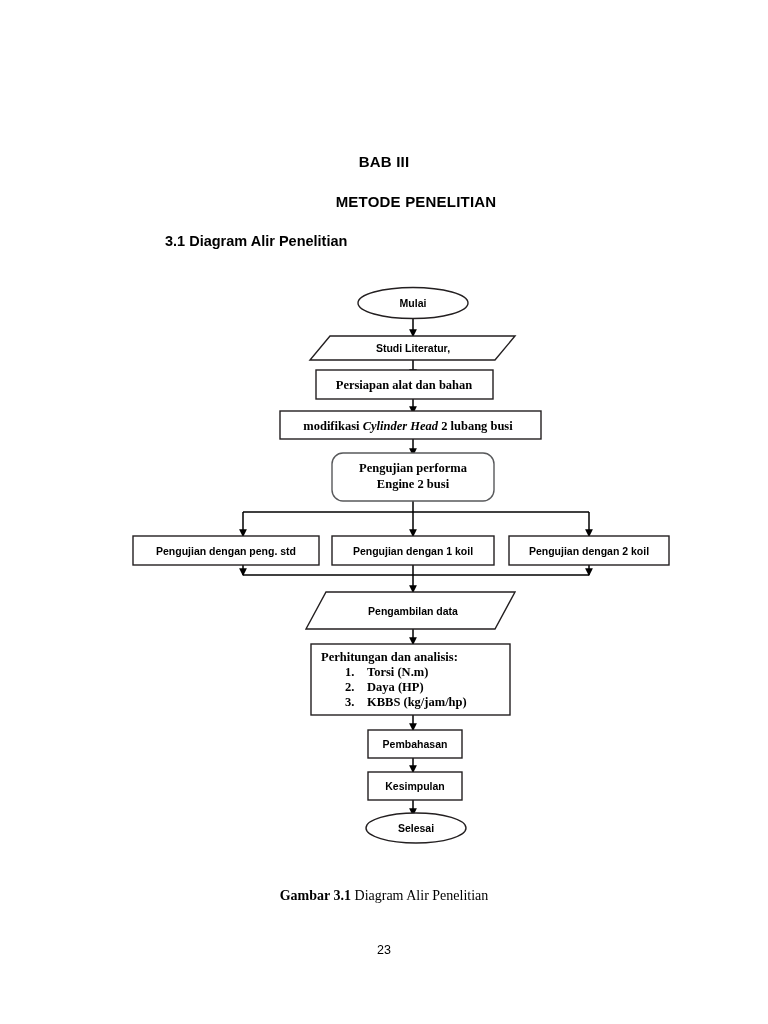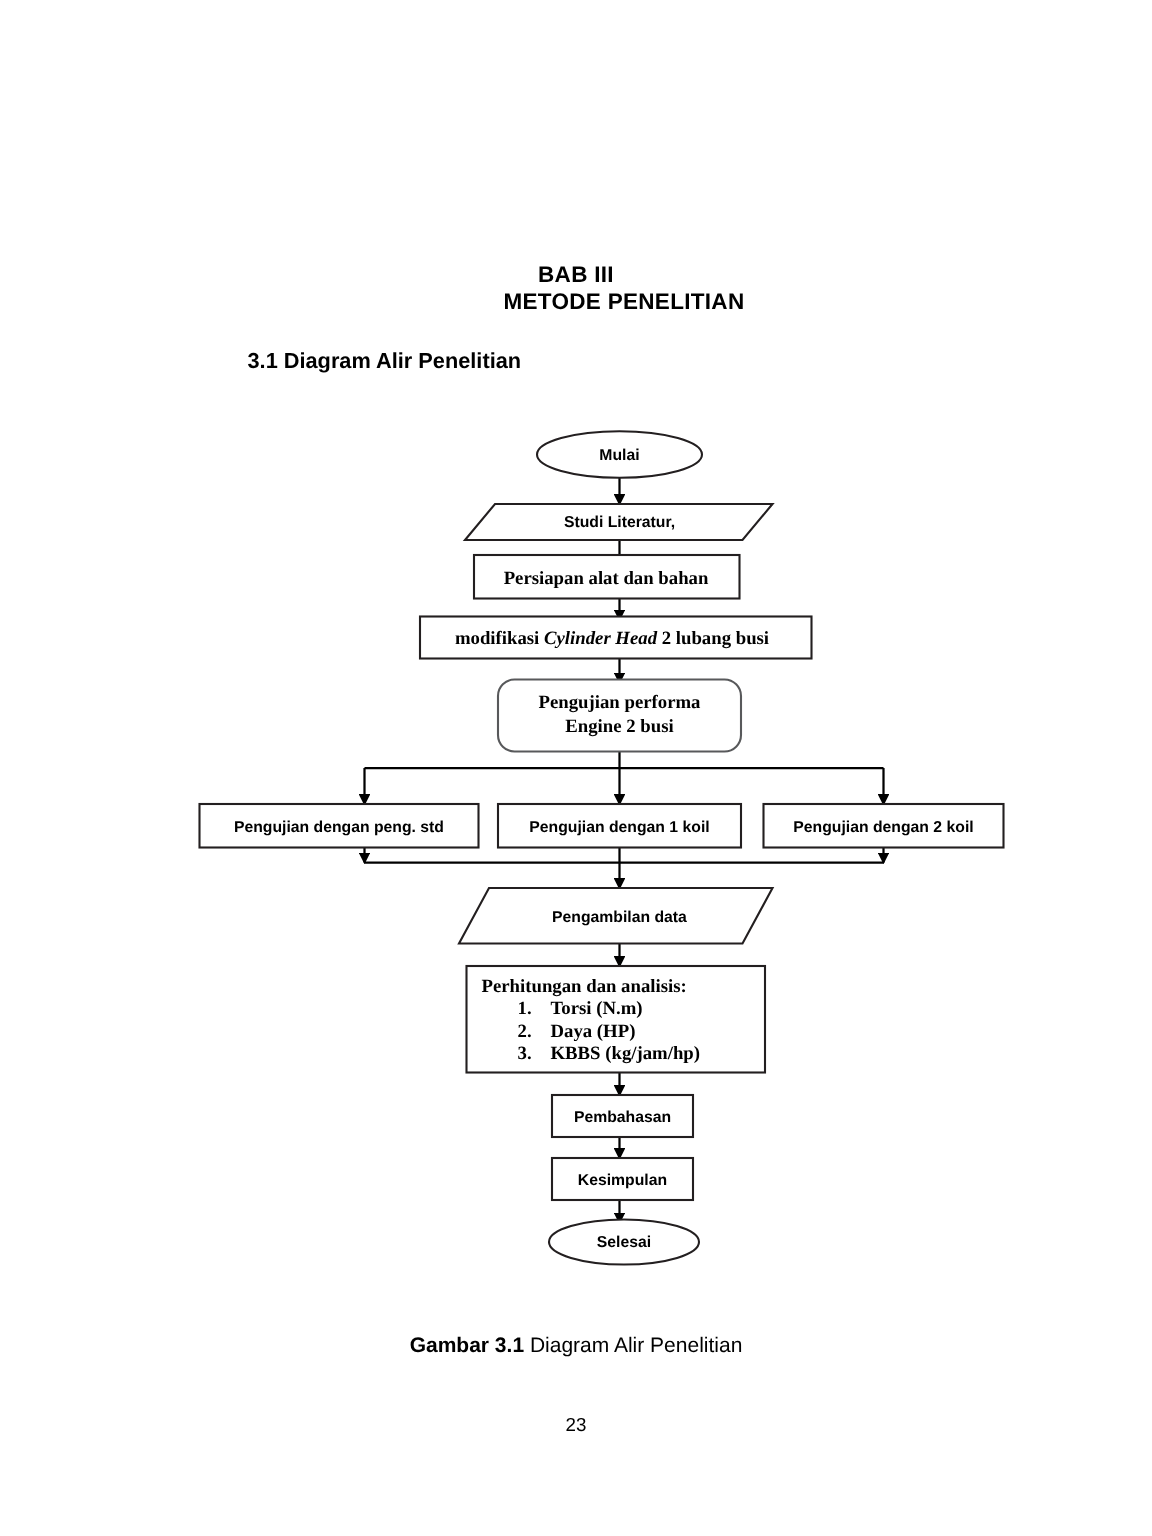--- a/index.html
+++ b/index.html
@@ -25,21 +25,20 @@
   .heading-bab {
     position: absolute;
     top: 153px;
     left: 0;
     width: 768px;
     text-align: center;
     font-size: 15px;
     font-weight: bold;
     letter-spacing: 0.2px;
     font-family: "Liberation Sans", sans-serif;
-    margin-top: 22px;
   }
   .heading-metode {
     position: absolute;
     top: 193px;
     left: 0;
     width: 768px;
     text-align: center;
     font-size: 15px;
     font-weight: bold;
     letter-spacing: 0.2px;
@@ -68,21 +67,21 @@
     width: 768px;
     height: 580px;
   }
   .caption {
     position: absolute;
     top: 888px;
     left: 0;
     width: 768px;
     text-align: center;
     font-size: 14px;
-    font-family: Liberation Sans, sans-serif;
+    font-family: Liberation Serif, serif;
   }
   .caption .caption-label {
     font-weight: bold;
   }
   .page-number {
     position: absolute;
     top: 943px;
     left: 0;
     width: 768px;
     text-align: center;

